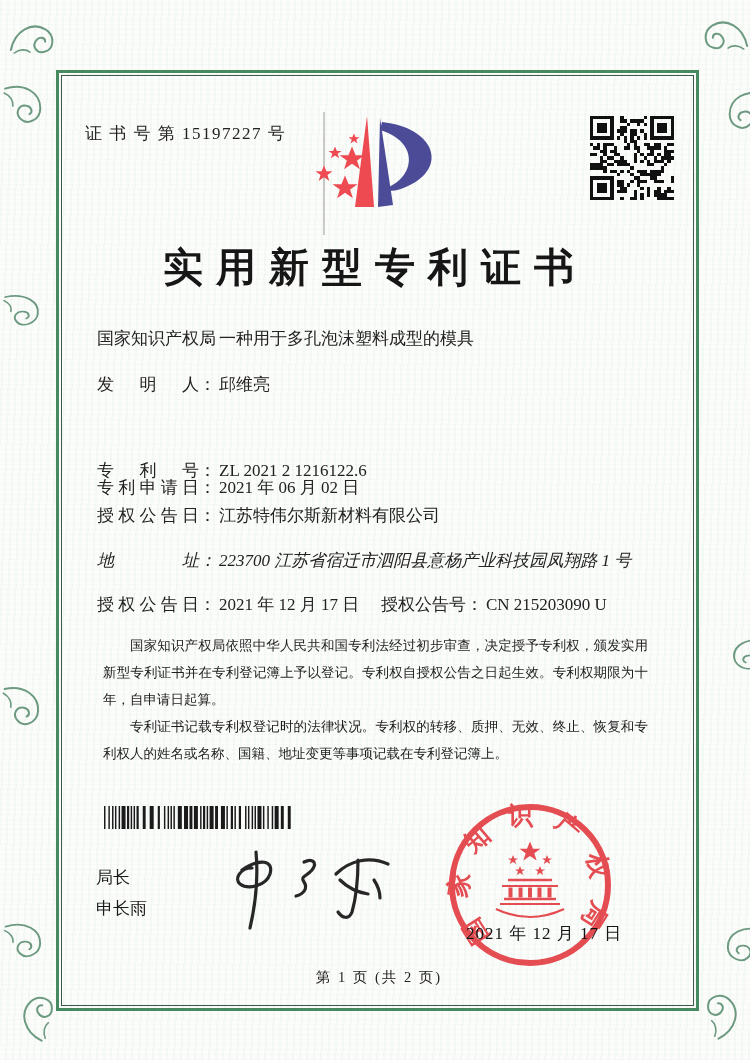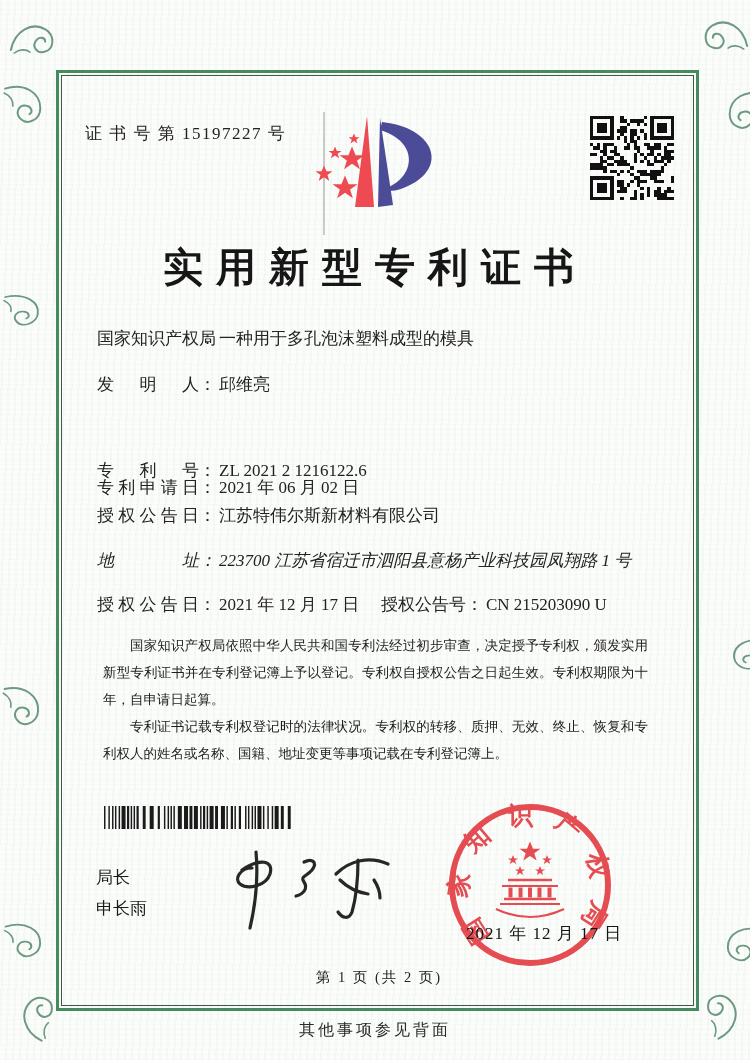--- a/index.html
+++ b/index.html
@@ -518,15 +518,14 @@
       <rect x="118" y="103" width="3" height="9"></rect>
       <path d="M74,114 L126,114" stroke-width="2.5" fill="none"></path>
       <path d="M70,119 L130,119" stroke-width="1.8" fill="none"></path>
       <path d="M66,124 Q100,140 134,124" stroke-width="2.2" fill="none"></path>
     </g>
   </svg>
 
   <div class="abs seal-date">2021 年 12 月 17 日</div>
 
   <div class="abs page-no">第 1 页 (共 2 页)</div>
-  <div class="abs back-note">其他事项参见背面</div>
 
 </div>
 
 </body></html>

